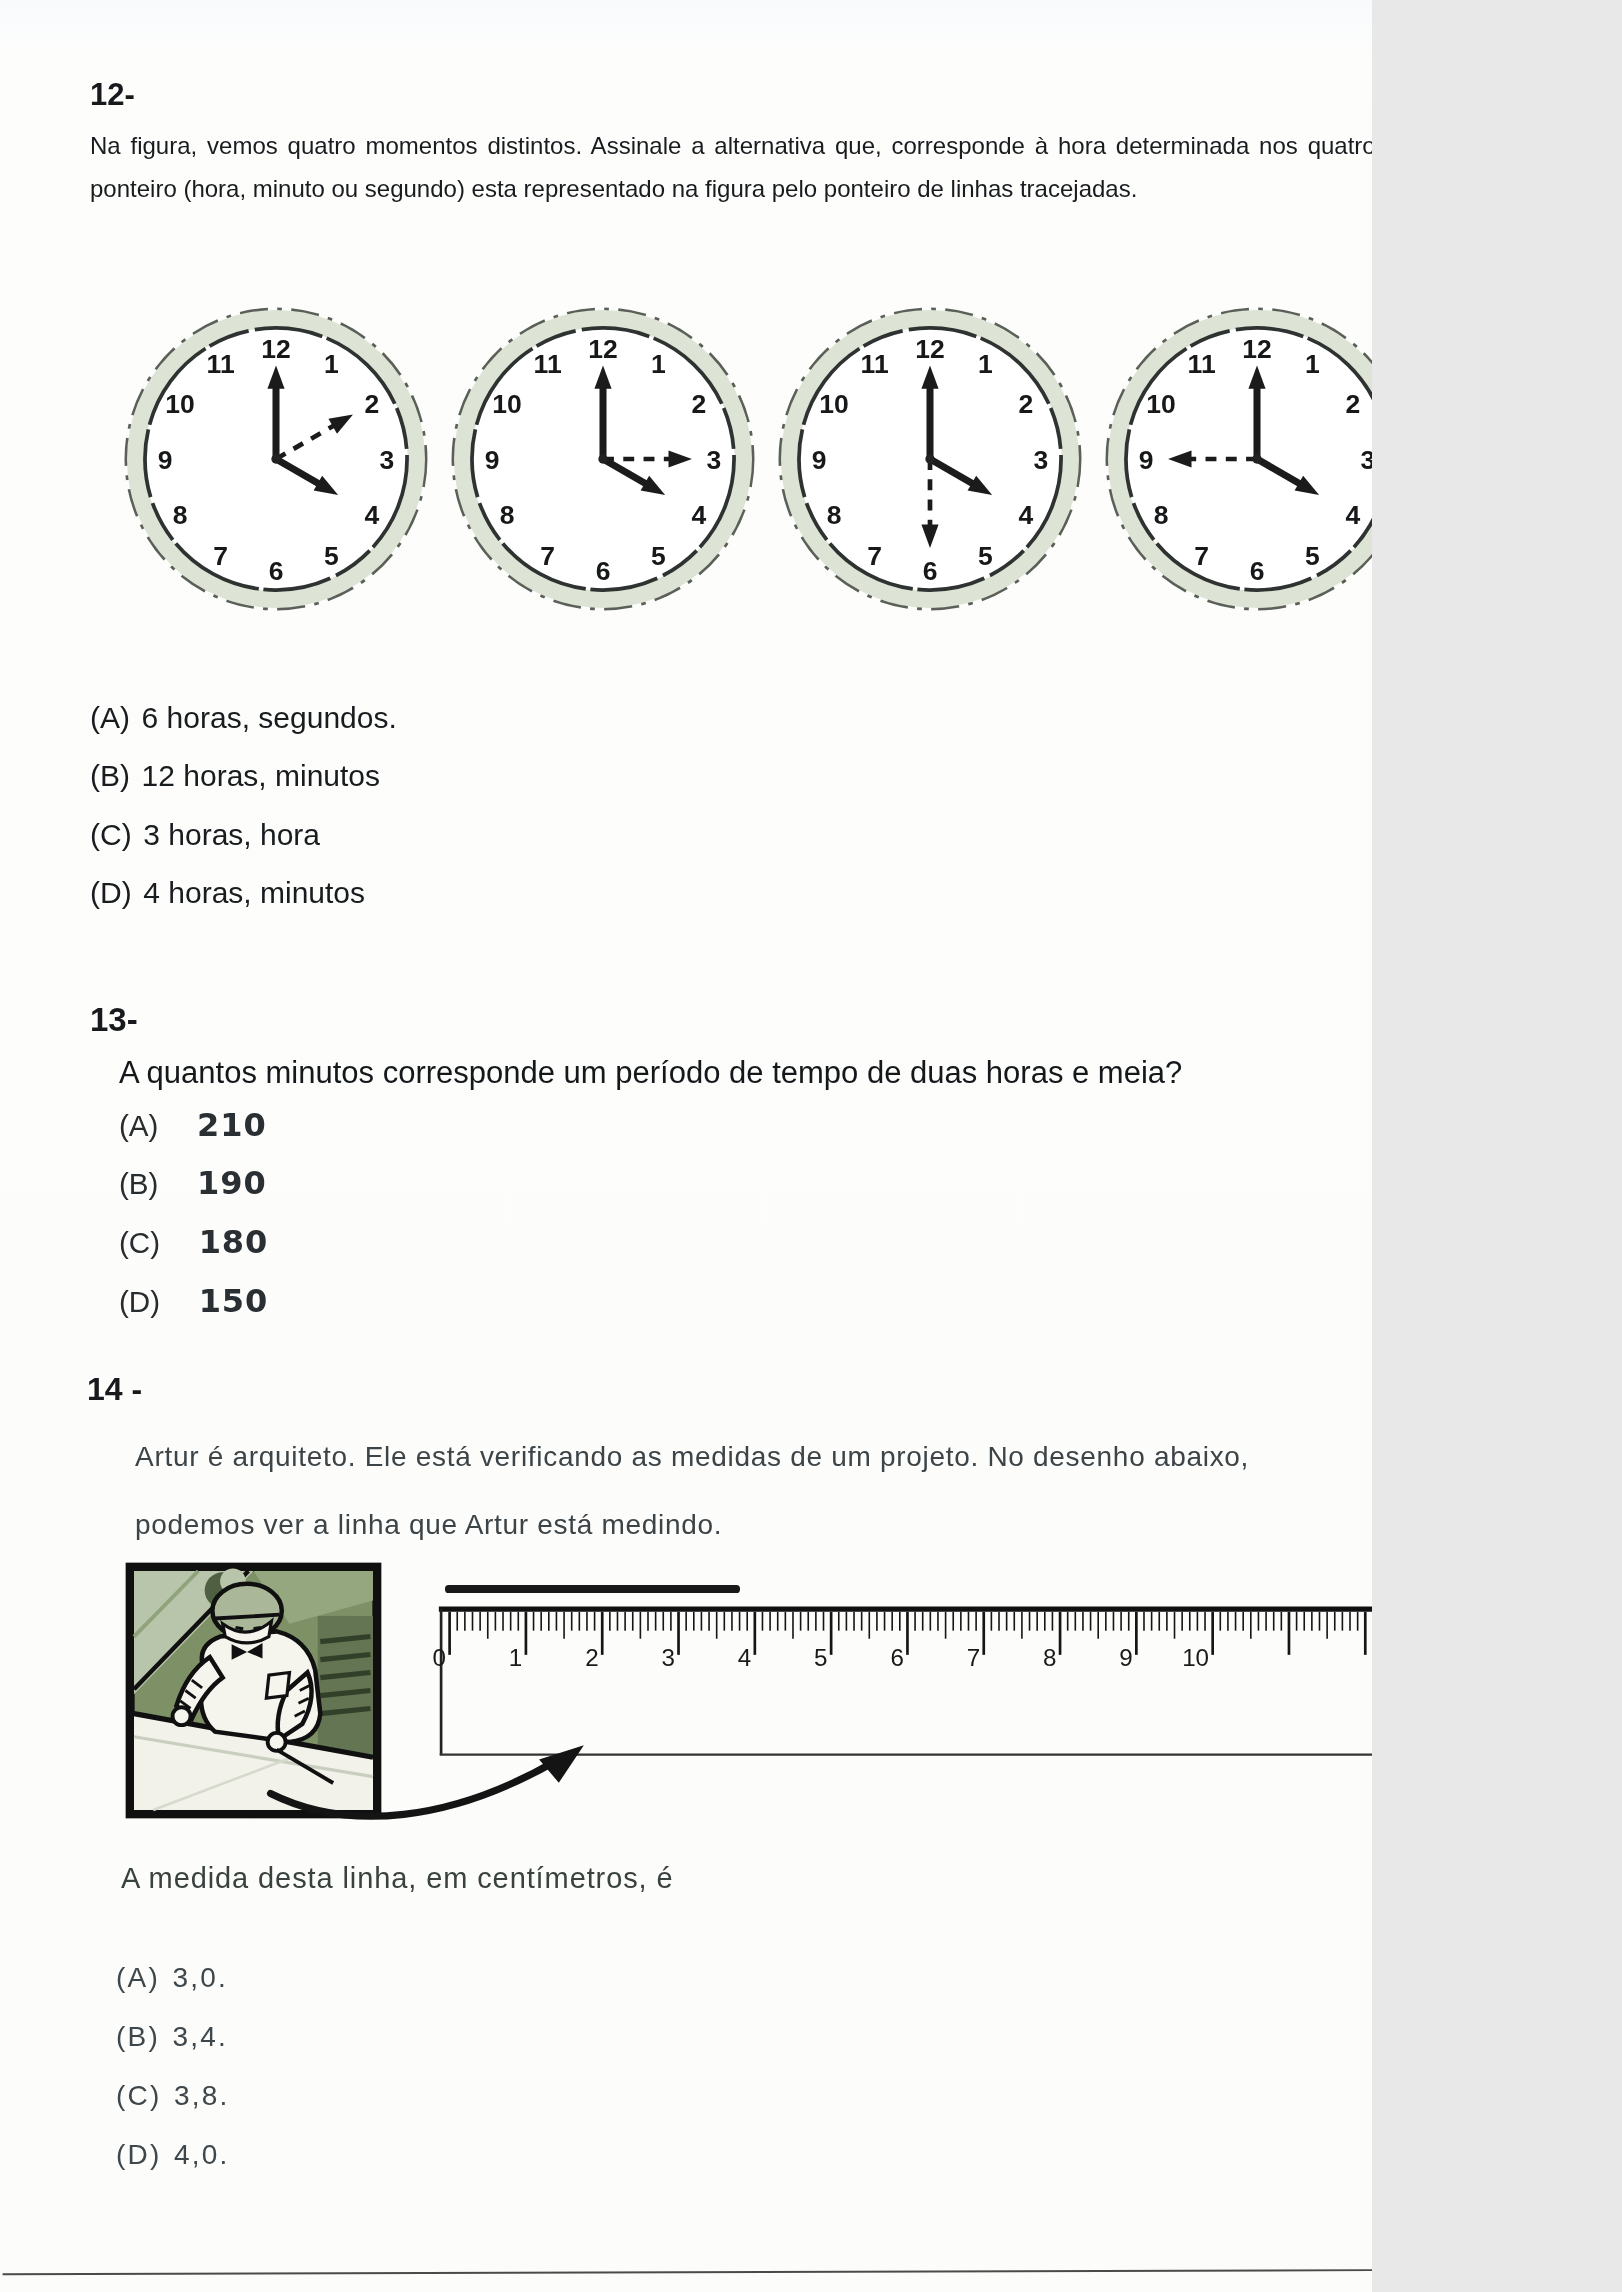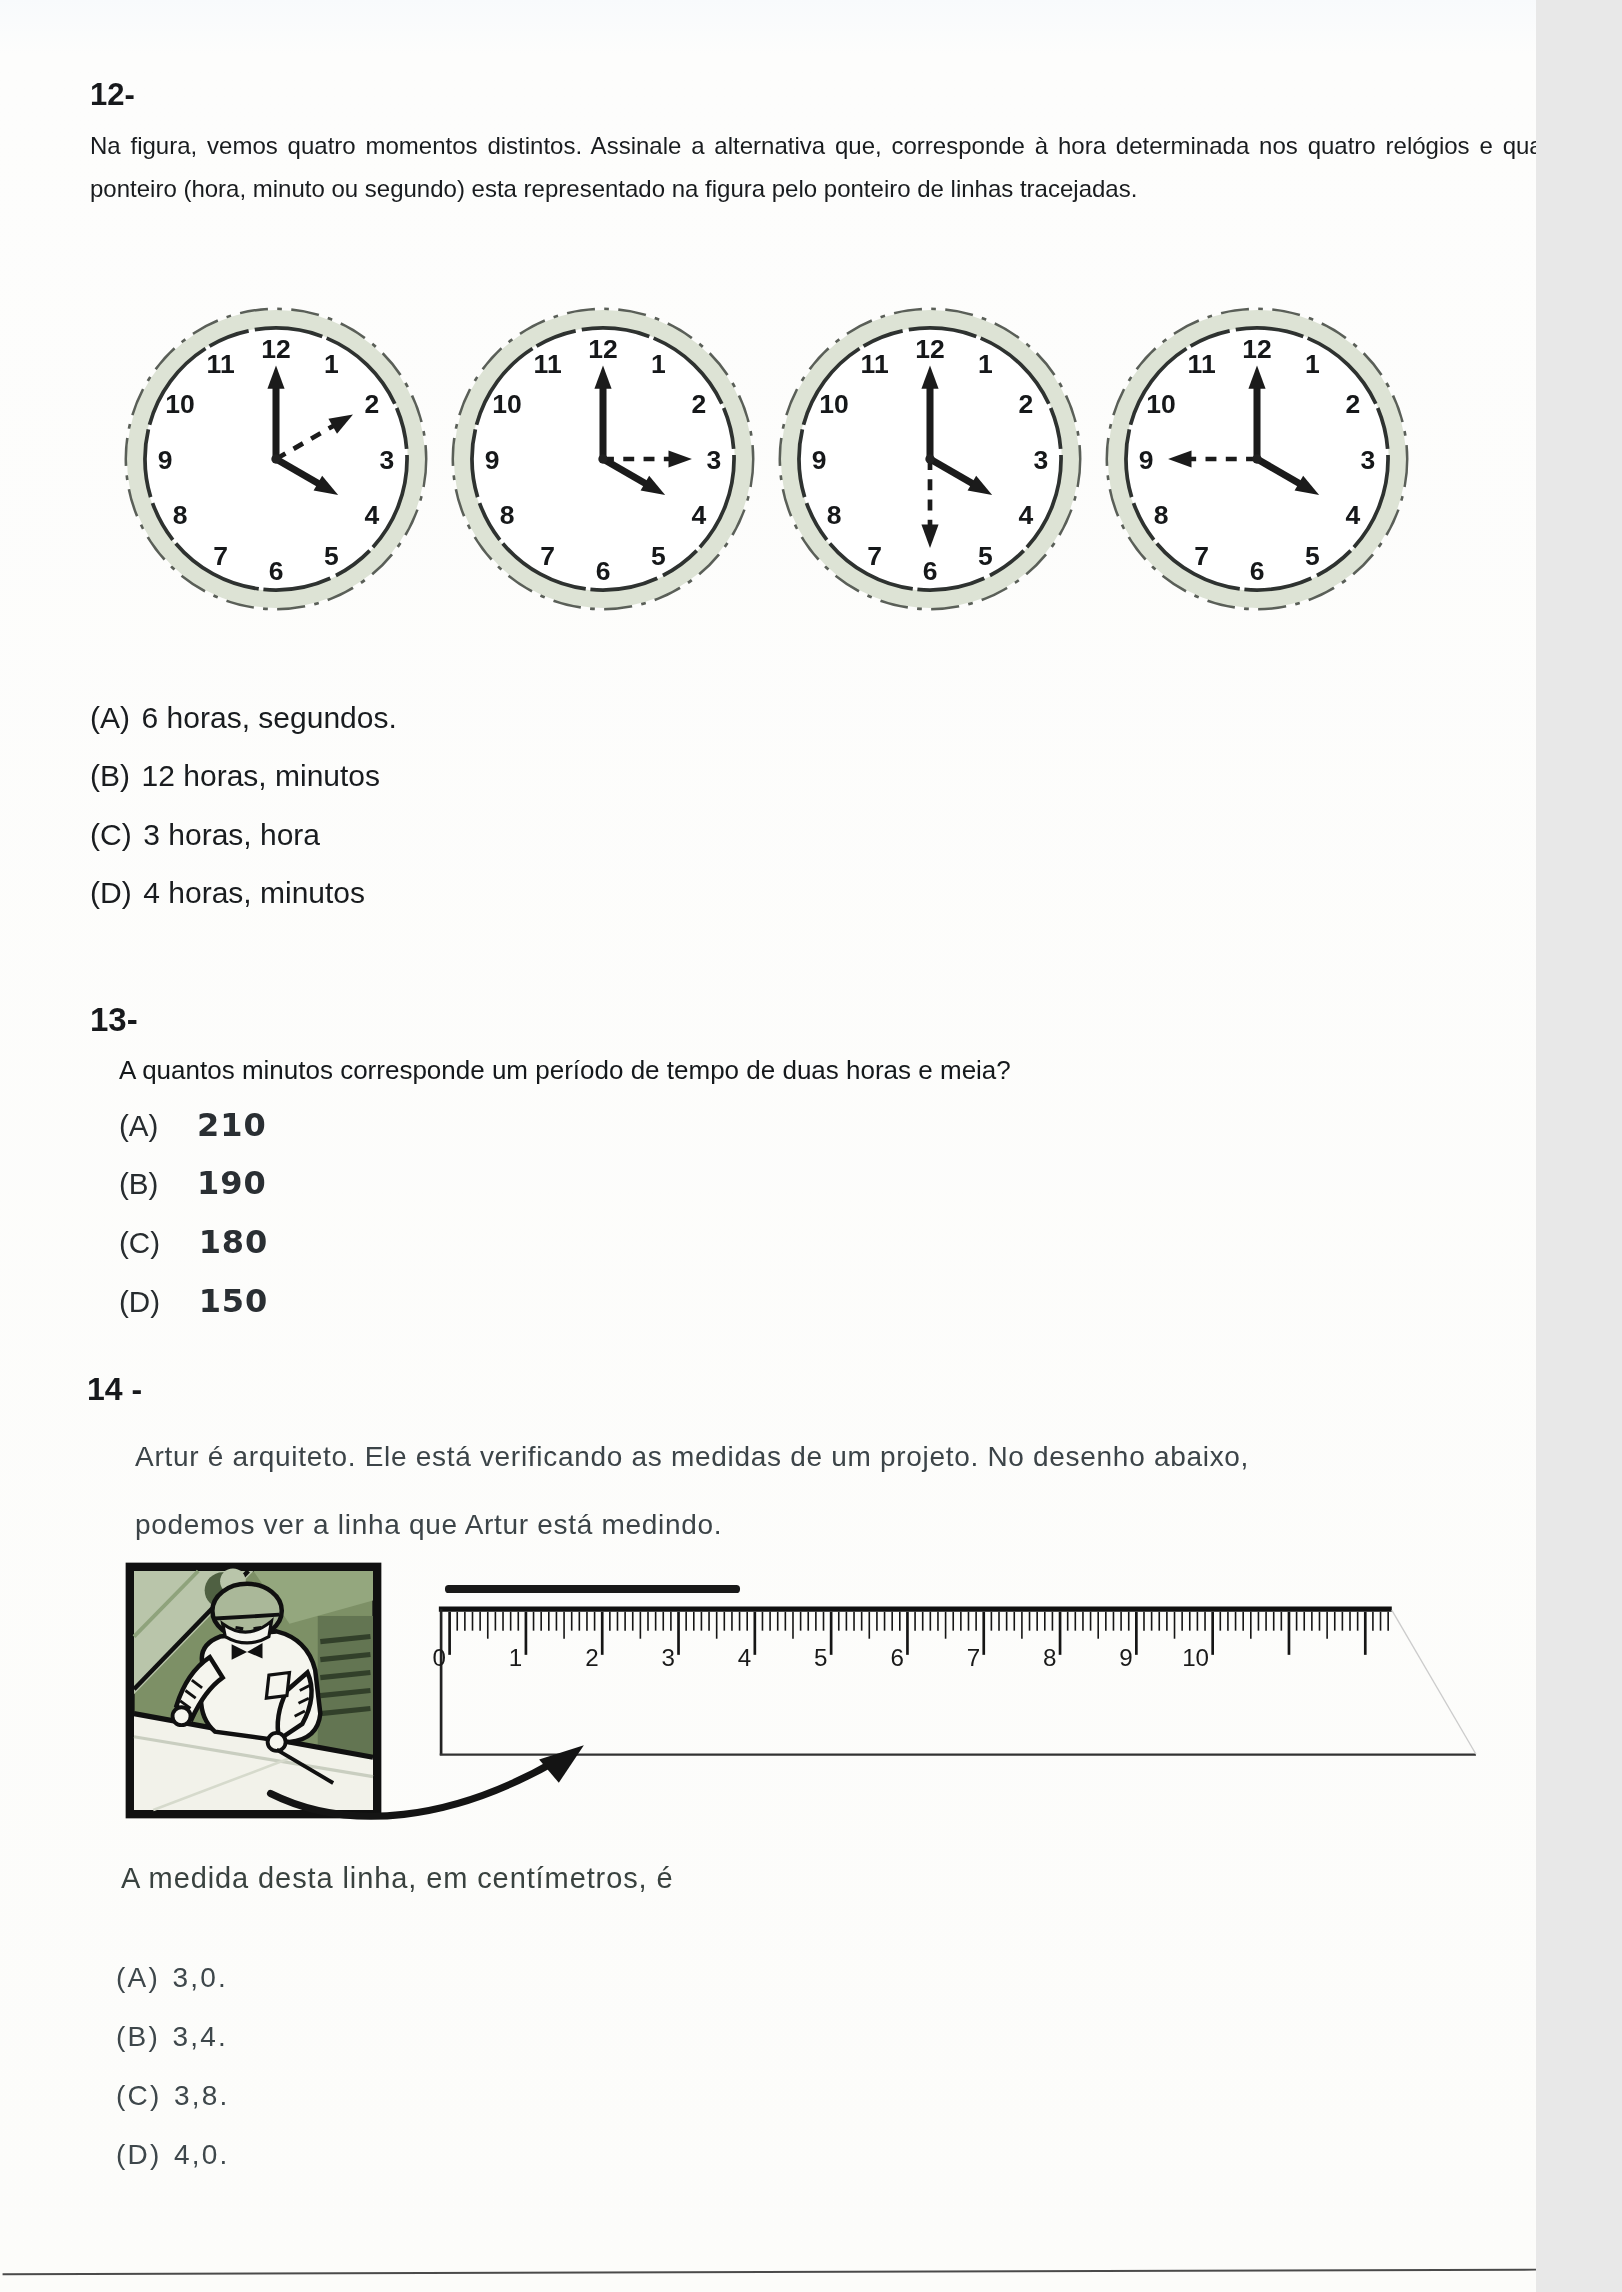--- a/index.html
+++ b/index.html
@@ -1,28 +1,28 @@
 <!DOCTYPE html>
 <html style="font-size:14.3px"><head>
 <meta charset="utf-8">
 <style>
   html,body{margin:0;padding:0;background:#e8e8e8;}
   .page{
-    position:relative; width:1536px; height:2293px;
+    position:relative; width:1372px; height:2293px;
     background:linear-gradient(180deg,#f8fafc 0px,#fdfdfc 54px,#fcfcfa 100%);
     font-family:"Liberation Sans", sans-serif; color:#1d2124; overflow:hidden;
   }
   .abs{position:absolute;}
   .qnum{font-weight:bold; font-size:31px; color:#17191c;}
   .qtext{font-size:24px; line-height:43px; text-align:justify; color:#191c1f;}
   .opt{display:flex; align-items:baseline; font-size:30px; color:#191c1f;}
   .opt .lbl{margin-right:11.6px;}
   .clock-row{display:flex; gap:15px;}
   .clock-row svg{width:312px; height:312px;}
-  .q13text{font-size:26px; white-space:nowrap; color:#14181b;text-align:right;}
+  .q13text{font-size:31px; white-space:nowrap; color:#14181b;text-align:right;}
   .q13opt{font-size:29.6px; color:#272c2f;}
   .q13opt .val{font-family:"DejaVu Sans", sans-serif; font-weight:bold; font-size:32px; margin-left:27px; color:#2a2f33; letter-spacing:0.9px;}
   .gray14{font-size:28px; color:#3c4448; letter-spacing:0.7px; white-space:nowrap;}
   .q14q{font-size:29px; color:#39423f; letter-spacing:0.9px; white-space:nowrap;}
   .q14opt{font-size:28px; color:#3e474b; letter-spacing:2.2px;}
   .q14opt .lbl{margin-right:12.5px;}
   .mline{background:#191919; border-radius:3.6px;}
   svg{display:block;}
 </style>
 </head>

